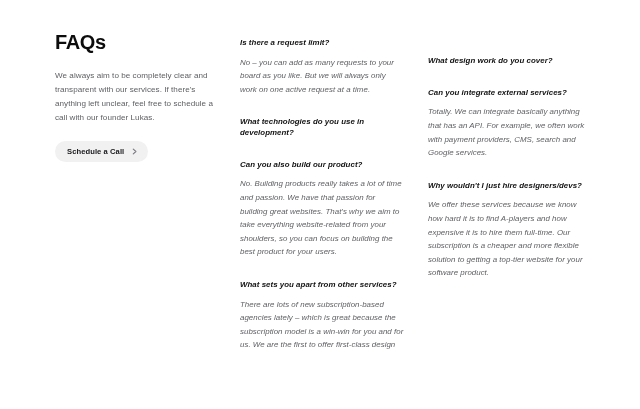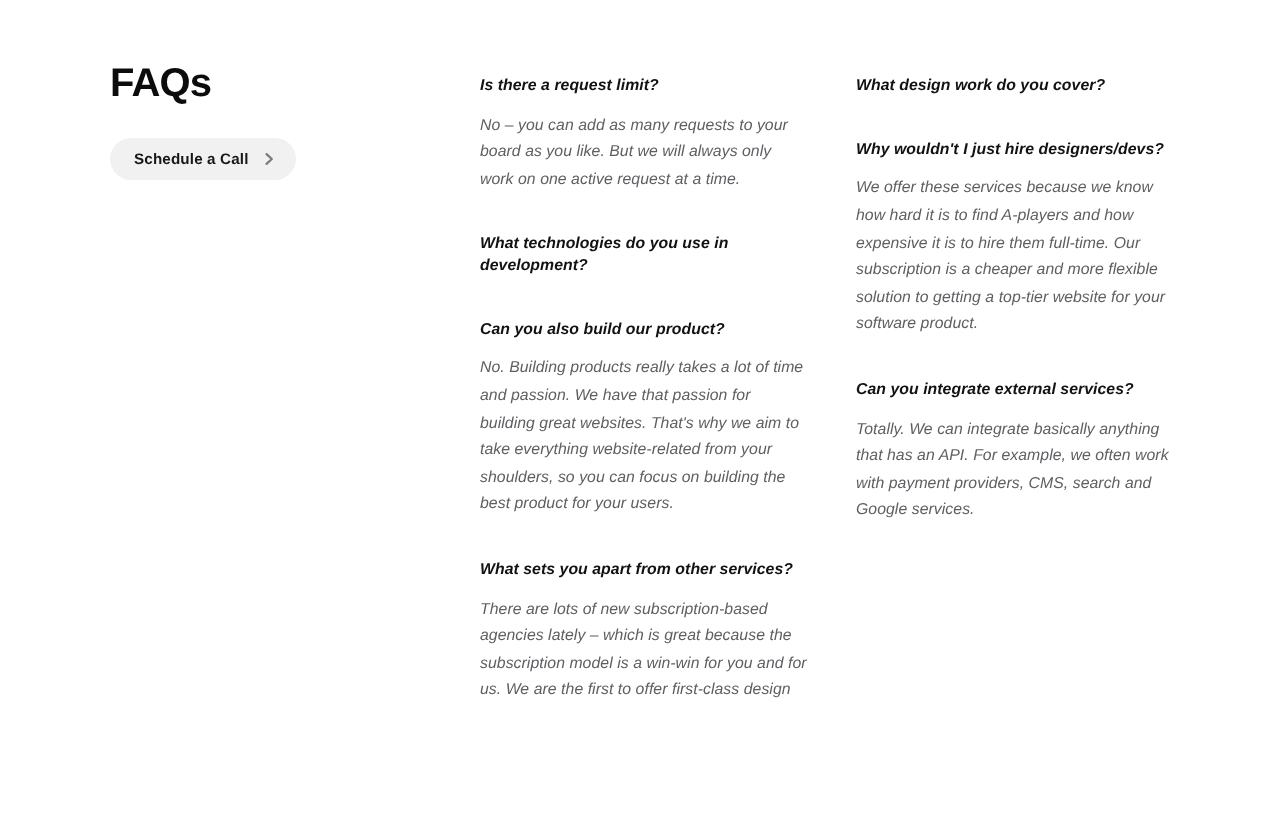--- a/index.html
+++ b/index.html
@@ -75,21 +75,21 @@
   }
   .cta-chevron svg { display: block; }
 
   
   .faq-col {
     position: absolute;
     top: 38px;
     width: 164px;
   }
   .faq-col.col-mid { left: 240px; }
-  .faq-col.col-right { left: 428px; }
+  .faq-col.col-right { left: 428px; margin-top: 18px; }
 
   .faq-item { margin-bottom: 21px; font-style: italic; }
   .faq-item:last-child { margin-bottom: 0; }
 
   .faq-question {
     font-size: 7.9px;
     font-weight: 700;
     color: #121214;
     margin: 0 0 7px 0;
     line-height: 1.35;
@@ -104,20 +104,21 @@
     letter-spacing: 0.004em;
   }
 </style>
 </head>
 <body>
 
 <div class="page">
 
   <div class="intro-col">
     <h1 class="page-title">FAQs</h1>
+    <p class="intro-text">We always aim to be completely clear and transparent with our services. If there's anything left unclear, feel free to schedule a call with our founder Lukas.</p>
     <button class="cta-button">
       <span class="cta-label">Schedule a Call</span>
       <span class="cta-chevron">
         <svg viewBox="0 0 8 8" width="7" height="7" fill="none" stroke="currentColor" stroke-width="1.3" stroke-linecap="round" stroke-linejoin="round">
           <path d="M2.6 1.2 L5.6 4 L2.6 6.8"></path>
         </svg>
       </span>
     </button>
   </div>
 
@@ -144,24 +145,24 @@
 
   </div>
 
   <div class="faq-col col-right">
 
     <div class="faq-item">
       <p class="faq-question">What design work do you cover?</p>
     </div>
 
     <div class="faq-item">
-      <p class="faq-question">Why wouldn't I just hire designers/devs?</p>
-      <p class="faq-answer">We offer these services because we know how hard it is to find A-players and how expensive it is to hire them full-time. Our subscription is a cheaper and more flexible solution to getting a top-tier website for your software product.</p>
+      <p class="faq-question">Can you integrate external services?</p>
+      <p class="faq-answer">Totally. We can integrate basically anything that has an API. For example, we often work with payment providers, CMS, search and Google services.</p>
     </div>
 
     <div class="faq-item">
-      <p class="faq-question">Can you integrate external services?</p>
-      <p class="faq-answer">Totally. We can integrate basically anything that has an API. For example, we often work with payment providers, CMS, search and Google services.</p>
+      <p class="faq-question">Why wouldn't I just hire designers/devs?</p>
+      <p class="faq-answer">We offer these services because we know how hard it is to find A-players and how expensive it is to hire them full-time. Our subscription is a cheaper and more flexible solution to getting a top-tier website for your software product.</p>
     </div>
 
   </div>
 
 </div>
 
 </body></html>

